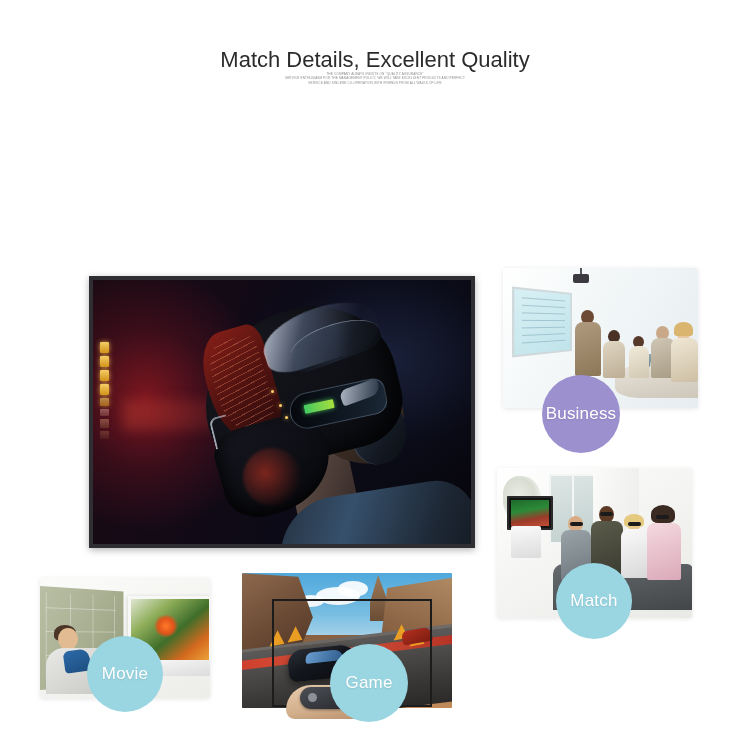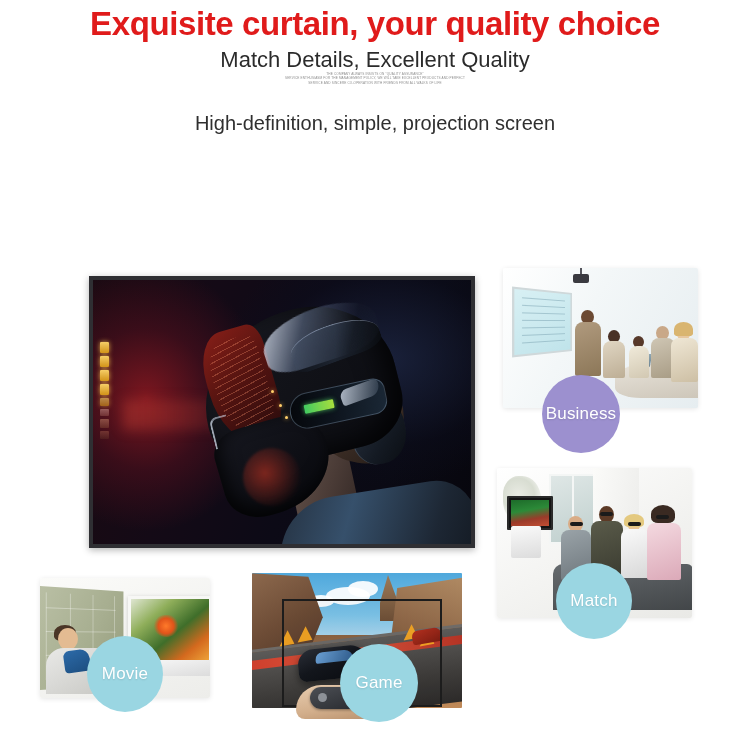--- a/index.html
+++ b/index.html
@@ -604,32 +604,30 @@
     border-radius: 50%; background: #8d9197;
   }
   .gm-controller::before { left: 8px; }
   .gm-controller::after { right: 8px; }
 </style>
 </head>
 <body>
 
 <div class="page">
 
-  <div class="headline">Exquisite curtain, your quality choice</div>
 
   <div class="subhead">Match Details, Excellent Quality</div>
 
   <div class="microtext">
     <div>THE COMPANY ALWAYS INSISTS ON "QUALITY ASSURANCE"</div>
     <div>SERVICE ENTHUSIASM FOR THE MANAGEMENT POLICY, WE WILL TAKE EXCELLENT PRODUCTS AND PERFECT</div>
     <div>SERVICE AND SINCERE CO-OPERATION WITH FRIENDS FROM ALL WALKS OF LIFE</div>
   </div>
 
   <div class="desc">
-    <div>High-definition, simple, projection screen</div>
   </div>
 
 
   <div class="hero-frame">
     <div class="hero-screen">
       <div class="hero-bg"></div>
 
       <div class="neon-strip">
         <i></i>
           <i></i>
@@ -748,21 +746,21 @@
       <div class="mv-person">
         <div class="hair-b"></div>
         <div class="head"></div>
         <div class="body"></div>
         <div class="shirt"></div>
       </div>
     </div>
     <div class="badge teal" style="left:47px; top:58px; width:76px; height:76px;">Movie</div>
   </div>
 
-  <div class="scene" id="scene-game" style="left:252px; top:573px; width:215px; height:155px;">
+  <div class="scene" id="scene-game" style="left:242px; top:573px; width:215px; height:155px;">
     <div class="scene-photo">
       <div class="gm-sky"></div>
       <div class="gm-cloud gm-c1"></div>
       <div class="gm-cloud gm-c2"></div>
       <div class="gm-cloud gm-c3"></div>
       <div class="gm-spire"></div>
       <div class="gm-ground"></div>
       <div class="gm-mesa-l"></div>
       <div class="gm-mesa-r"></div>
       <div class="gm-road">

